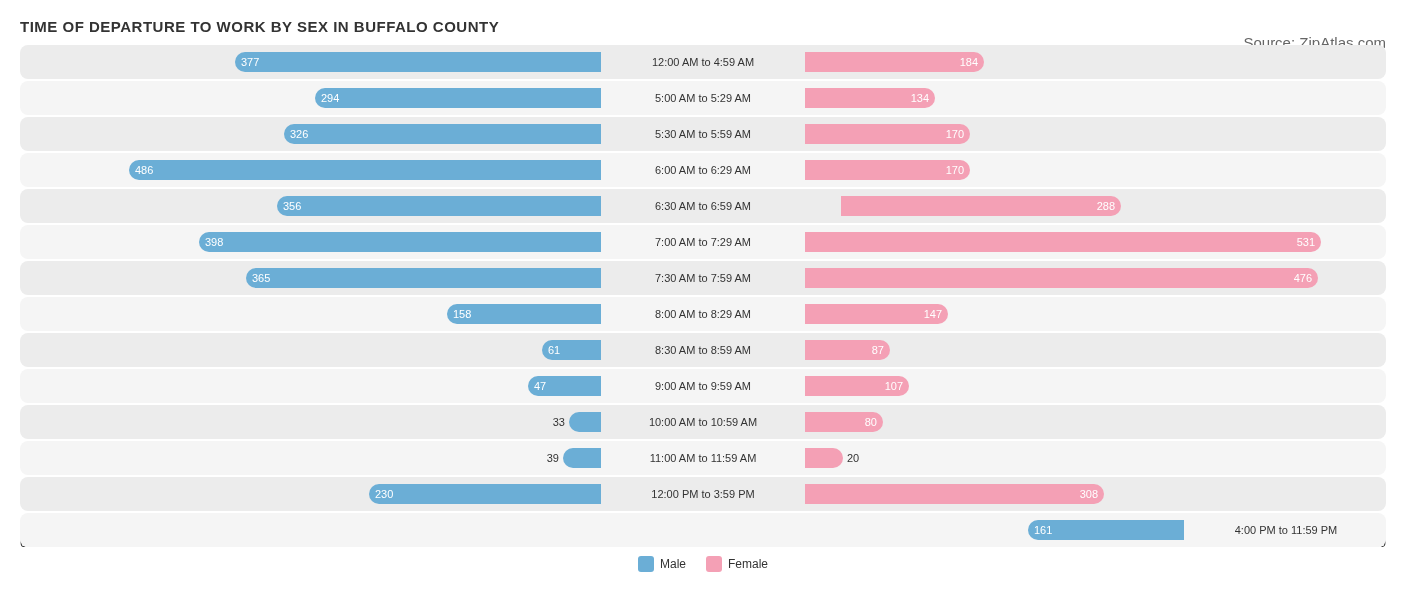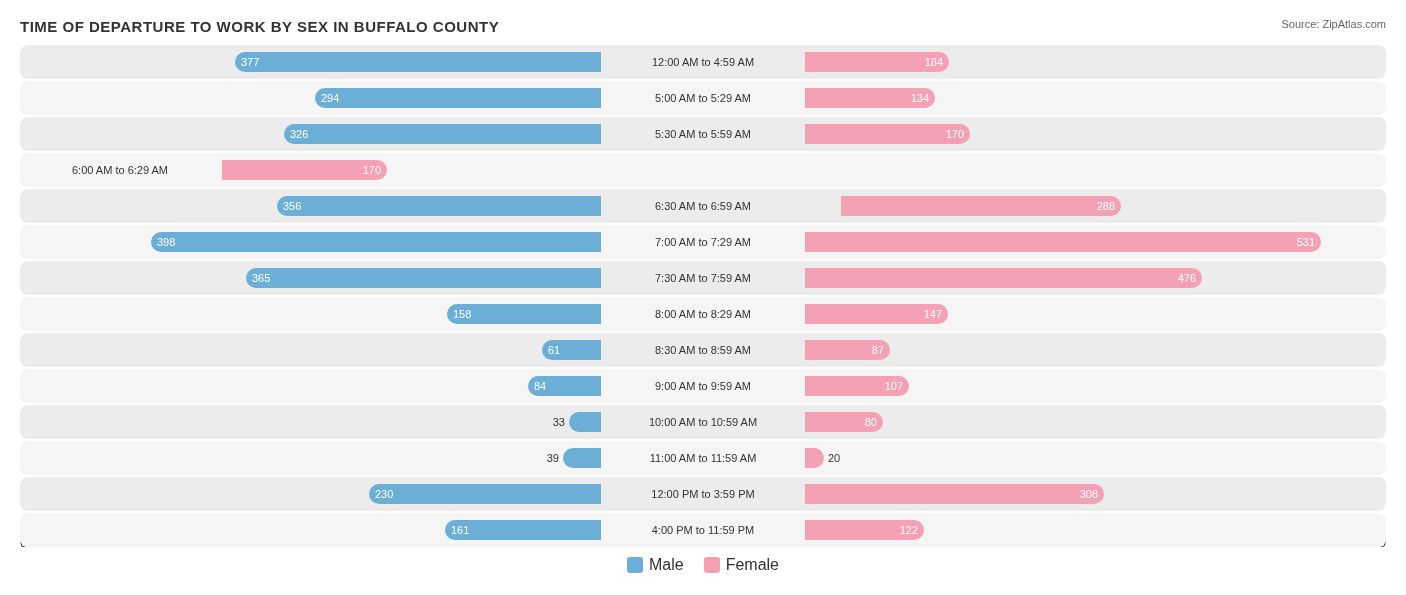--- a/index.html
+++ b/index.html
@@ -19,23 +19,23 @@
     .chart-title {
       font-size: 15px;
       font-weight: bold;
       color: #333;
       margin-bottom: 10px;
       text-transform: uppercase;
       letter-spacing: 0.5px;
     }
     .source-text {
       position: absolute;
-      top: 18px;
+      top: 34px;
       right: 20px;
-      font-size: 11px;
+      font-size: 15px;
       color: #666;
     }
     .chart-area {
       position: relative;
       width: 100%;
       height: calc(100% - 60px);
     }
     .row {
       display: flex;
       align-items: center;
@@ -149,21 +149,21 @@
       display: flex;
       justify-content: center;
       align-items: center;
       gap: 20px;
       margin-top: 6px;
     }
     .legend-item {
       display: flex;
       align-items: center;
       gap: 6px;
-      font-size: 16px;
+      font-size: 12px;
       color: #333;
     }
     .legend-color {
       width: 16px;
       height: 16px;
       border-radius: 3px;
     }
   </style>
 </head>
 <body>
@@ -176,21 +176,21 @@
 
   <div class="row">
       <div class="bar-section">
         <div class="left-part">
           <div class="bar-male" style="width:366px;">
             <span class="bar-label-male-inside">377</span>
           </div>
         </div>
         <div class="center-label">12:00 AM to 4:59 AM</div>
         <div class="right-part">
-          <div class="bar-female" style="width:144px;">
+          <div class="bar-female" style="width:179px;">
             <span class="bar-label-female-inside">184</span>
           </div>
         </div>
       </div>
     </div>
       <div class="row">
       <div class="bar-section">
         <div class="left-part">
           <div class="bar-male" style="width:286px;">
             <span class="bar-label-male-inside">294</span>
@@ -214,20 +214,25 @@
         <div class="center-label">5:30 AM to 5:59 AM</div>
         <div class="right-part">
           <div class="bar-female" style="width:165px;">
             <span class="bar-label-female-inside">170</span>
           </div>
         </div>
       </div>
     </div>
       <div class="row">
       <div class="bar-section">
+        <div class="left-part">
+          <div class="bar-male" style="width:472px;">
+            <span class="bar-label-male-inside">486</span>
+          </div>
+        </div>
         <div class="center-label">6:00 AM to 6:29 AM</div>
         <div class="right-part">
           <div class="bar-female" style="width:165px;">
             <span class="bar-label-female-inside">170</span>
           </div>
         </div>
       </div>
     </div>
       <div class="row">
       <div class="bar-section">
@@ -240,42 +245,42 @@
         <div class="right-part">
           <div class="bar-female" style="width:280px;margin-left:36px;">
             <span class="bar-label-female-inside">288</span>
           </div>
         </div>
       </div>
     </div>
       <div class="row">
       <div class="bar-section">
         <div class="left-part">
-          <div class="bar-male" style="width:450px;margin-left:43px;">
+          <div class="bar-male" style="width:402px;margin-left:43px;">
             <span class="bar-label-male-inside">398</span>
           </div>
         </div>
         <div class="center-label">7:00 AM to 7:29 AM</div>
         <div class="right-part">
           <div class="bar-female" style="width:516px;">
             <span class="bar-label-female-inside">531</span>
           </div>
         </div>
       </div>
     </div>
       <div class="row">
       <div class="bar-section">
         <div class="left-part">
           <div class="bar-male" style="width:355px;">
             <span class="bar-label-male-inside">365</span>
           </div>
         </div>
         <div class="center-label">7:30 AM to 7:59 AM</div>
         <div class="right-part">
-          <div class="bar-female" style="width:397px;">
+          <div class="bar-female" style="width:513px;">
             <span class="bar-label-female-inside">476</span>
           </div>
         </div>
       </div>
     </div>
       <div class="row">
       <div class="bar-section">
         <div class="left-part">
           <div class="bar-male" style="width:154px;">
             <span class="bar-label-male-inside">158</span>
@@ -301,21 +306,21 @@
           <div class="bar-female" style="width:85px;">
             <span class="bar-label-female-inside">87</span>
           </div>
         </div>
       </div>
     </div>
       <div class="row">
       <div class="bar-section">
         <div class="left-part">
           <div class="bar-male" style="width:73px;">
-            <span class="bar-label-male-inside">84</span>
+            <span class="bar-label-male-inside">47</span>
           </div>
         </div>
         <div class="center-label">9:00 AM to 9:59 AM</div>
         <div class="right-part">
           <div class="bar-female" style="width:104px;">
             <span class="bar-label-female-inside">107</span>
           </div>
         </div>
       </div>
     </div>
@@ -336,21 +341,21 @@
     </div>
       <div class="row">
       <div class="bar-section">
         <div class="left-part">
           <div class="bar-male" style="width:38px;">
             <span class="bar-label-male">39</span>
           </div>
         </div>
         <div class="center-label">11:00 AM to 11:59 AM</div>
         <div class="right-part">
-          <div class="bar-female" style="width:19px;padding-left:10px;">
+          <div class="bar-female" style="width:38px;padding-left:10px;">
             <span class="bar-label-female">20</span>
           </div>
         </div>
       </div>
     </div>
       <div class="row">
       <div class="bar-section">
         <div class="left-part">
           <div class="bar-male" style="width:232px;">
             <span class="bar-label-male-inside">230</span>
@@ -365,25 +370,20 @@
       </div>
     </div>
       <div class="row">
       <div class="bar-section">
         <div class="left-part">
           <div class="bar-male" style="width:156px;">
             <span class="bar-label-male-inside">161</span>
           </div>
         </div>
         <div class="center-label">4:00 PM to 11:59 PM</div>
-        <div class="right-part">
-          <div class="bar-female" style="width:119px;">
-            <span class="bar-label-female-inside">122</span>
-          </div>
-        </div>
       </div>
     </div>
     </div>
 
   <div class="axis-bottom">
     <span>600</span>
     <span>600</span>
   </div>
 
   <div class="legend">

